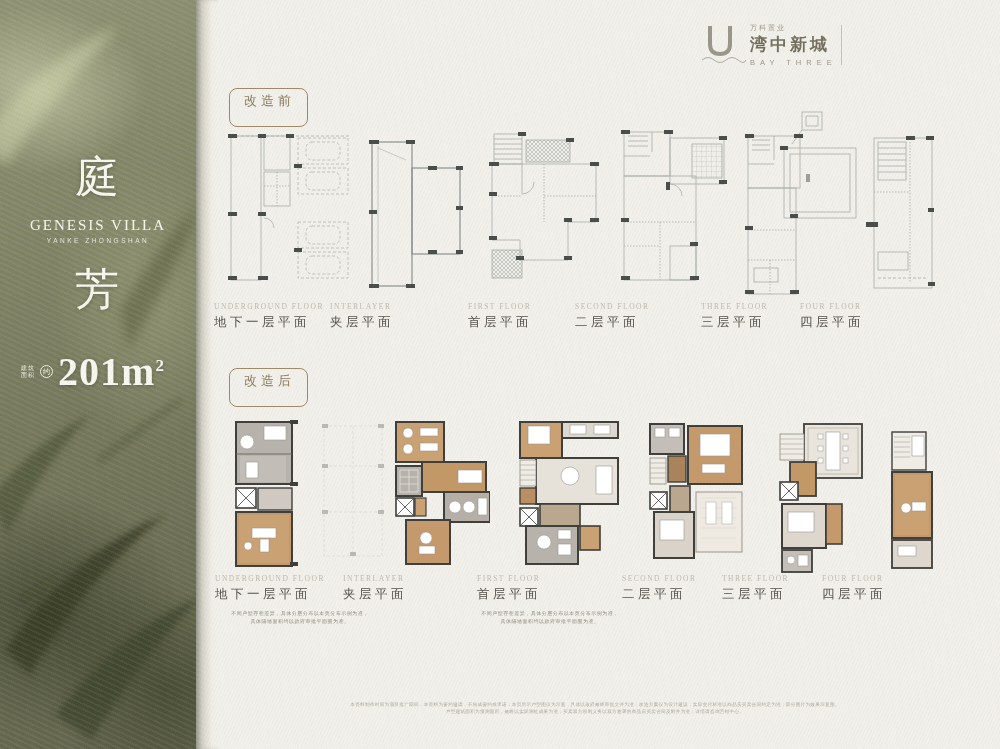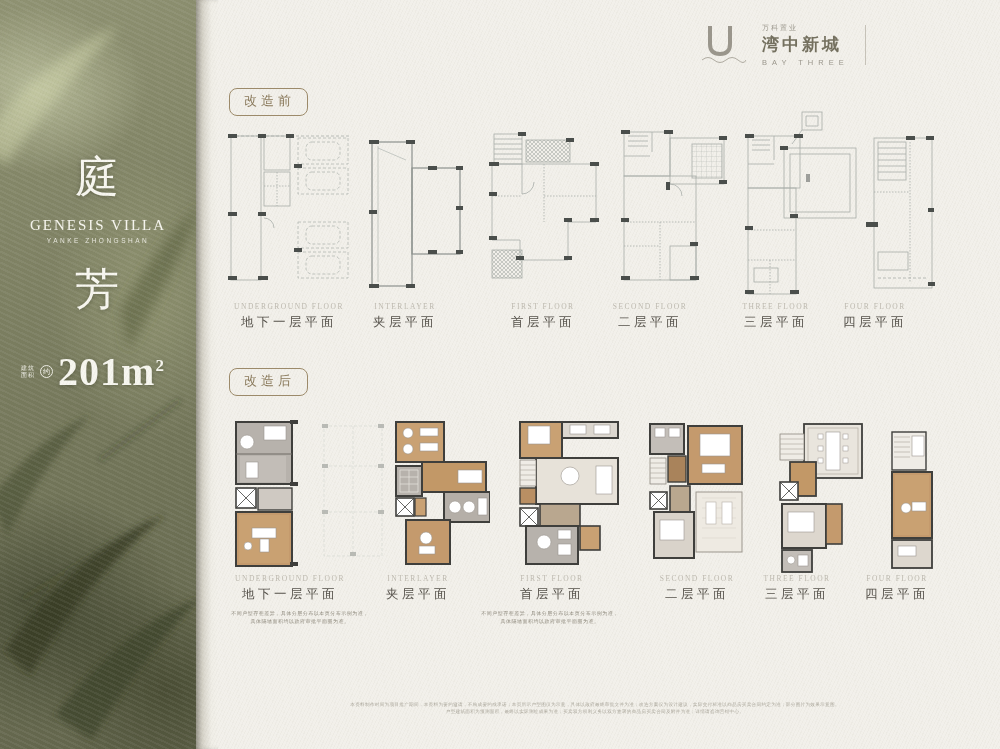--- a/index.html
+++ b/index.html
@@ -30,43 +30,43 @@
   .side-sub-small { margin-top:3px; font-size:6.5px; letter-spacing:2.5px; opacity:.85; font-family:"Liberation Sans",sans-serif; }
   .t-bottom { margin-top:16px; }
   .area-row { position:absolute; left:0; top:348px; width:186px; display:flex; align-items:center; justify-content:center; gap:5px; }
   .area-prefix { font-size:6px; line-height:7px; letter-spacing:1px; text-align:center; opacity:.9; font-family:"Liberation Sans",sans-serif; }
   .area-circle { width:13px; height:13px; border:0.8px solid rgba(247,246,239,0.9); border-radius:50%;
     font-size:7px; line-height:12px; text-align:center; }
   .area-value { font-size:40px; font-weight:bold; letter-spacing:1px; text-shadow:0 1px 4px rgba(30,32,18,0.35); }
   .area-value sup { font-size:17px; }
 
   
-  .logo { position:absolute; left:700px; top:22px; display:flex; align-items:center; gap:16px; color:#8f8b81; }
+  .logo { position:absolute; left:700px; top:22px; display:flex; align-items:center; gap:4px; color:#8f8b81; }
   .logo-text { text-align:left; }
   .logo-dev { font-size:7px; letter-spacing:2px; color:#9a968c; font-family:"Liberation Sans",sans-serif; }
   .logo-name { font-size:17px; letter-spacing:3px; color:#74705f; font-weight:bold; }
   .logo-en { font-size:7.5px; letter-spacing:5px; color:#9a968c; margin-top:2px; font-family:"Liberation Sans",sans-serif; }
   .logo-divider { width:1px; height:40px; background:#c6c2b8; }
   .logo-sub { text-align:left; }
   .logo-sub-row { display:flex; gap:4px; align-items:flex-start; }
   .logo-sub-name { font-size:15px; letter-spacing:4px; color:#8f8b81; }
   .logo-sub-note { font-size:3.5px; letter-spacing:1px; color:#b5b1a7; margin-top:3px; font-family:"Liberation Sans",sans-serif; }
 
   
   .tag { position:absolute; border:1px solid #9c8a6a; border-radius:8px; color:#8a7a5c;
-    font-size:13px; letter-spacing:4px; padding:3px 12px 5px 14px; background:transparent; }
+    font-size:13px; letter-spacing:4px; padding:3px 12px 16px 14px; background:transparent; }
   .tag-before { left:229px; top:88px; }
   .tag-after { left:229px; top:368px;font-family:Liberation Mono, monospace; }
 
   
   .plan { position:absolute; }
   .plan svg { display:block; width:100%; height:100%; }
 
   
-  .flabel { position:absolute; width:150px; text-align:center; }
+  .flabel { position:absolute; width:150px; text-align:left; }
   .flabel .en { font-size:7.5px; letter-spacing:1.5px; color:#bcb8ae; font-family:"Liberation Serif",serif; }
   .flabel .cn { font-size:12.5px; letter-spacing:3.5px; color:#55514a; margin-top:3px; }
 
   
   .note { position:absolute; width:150px; text-align:center; font-size:5px; line-height:8px; color:#8f8a7e; letter-spacing:0.5px; }
   .footer { position:absolute; left:230px; top:702px; width:730px; text-align:center;
     font-size:4.6px; line-height:6.5px; color:#aaa69b; letter-spacing:0.3px; font-family:"Liberation Sans",sans-serif; }
 </style>
 </head>
 <body>

